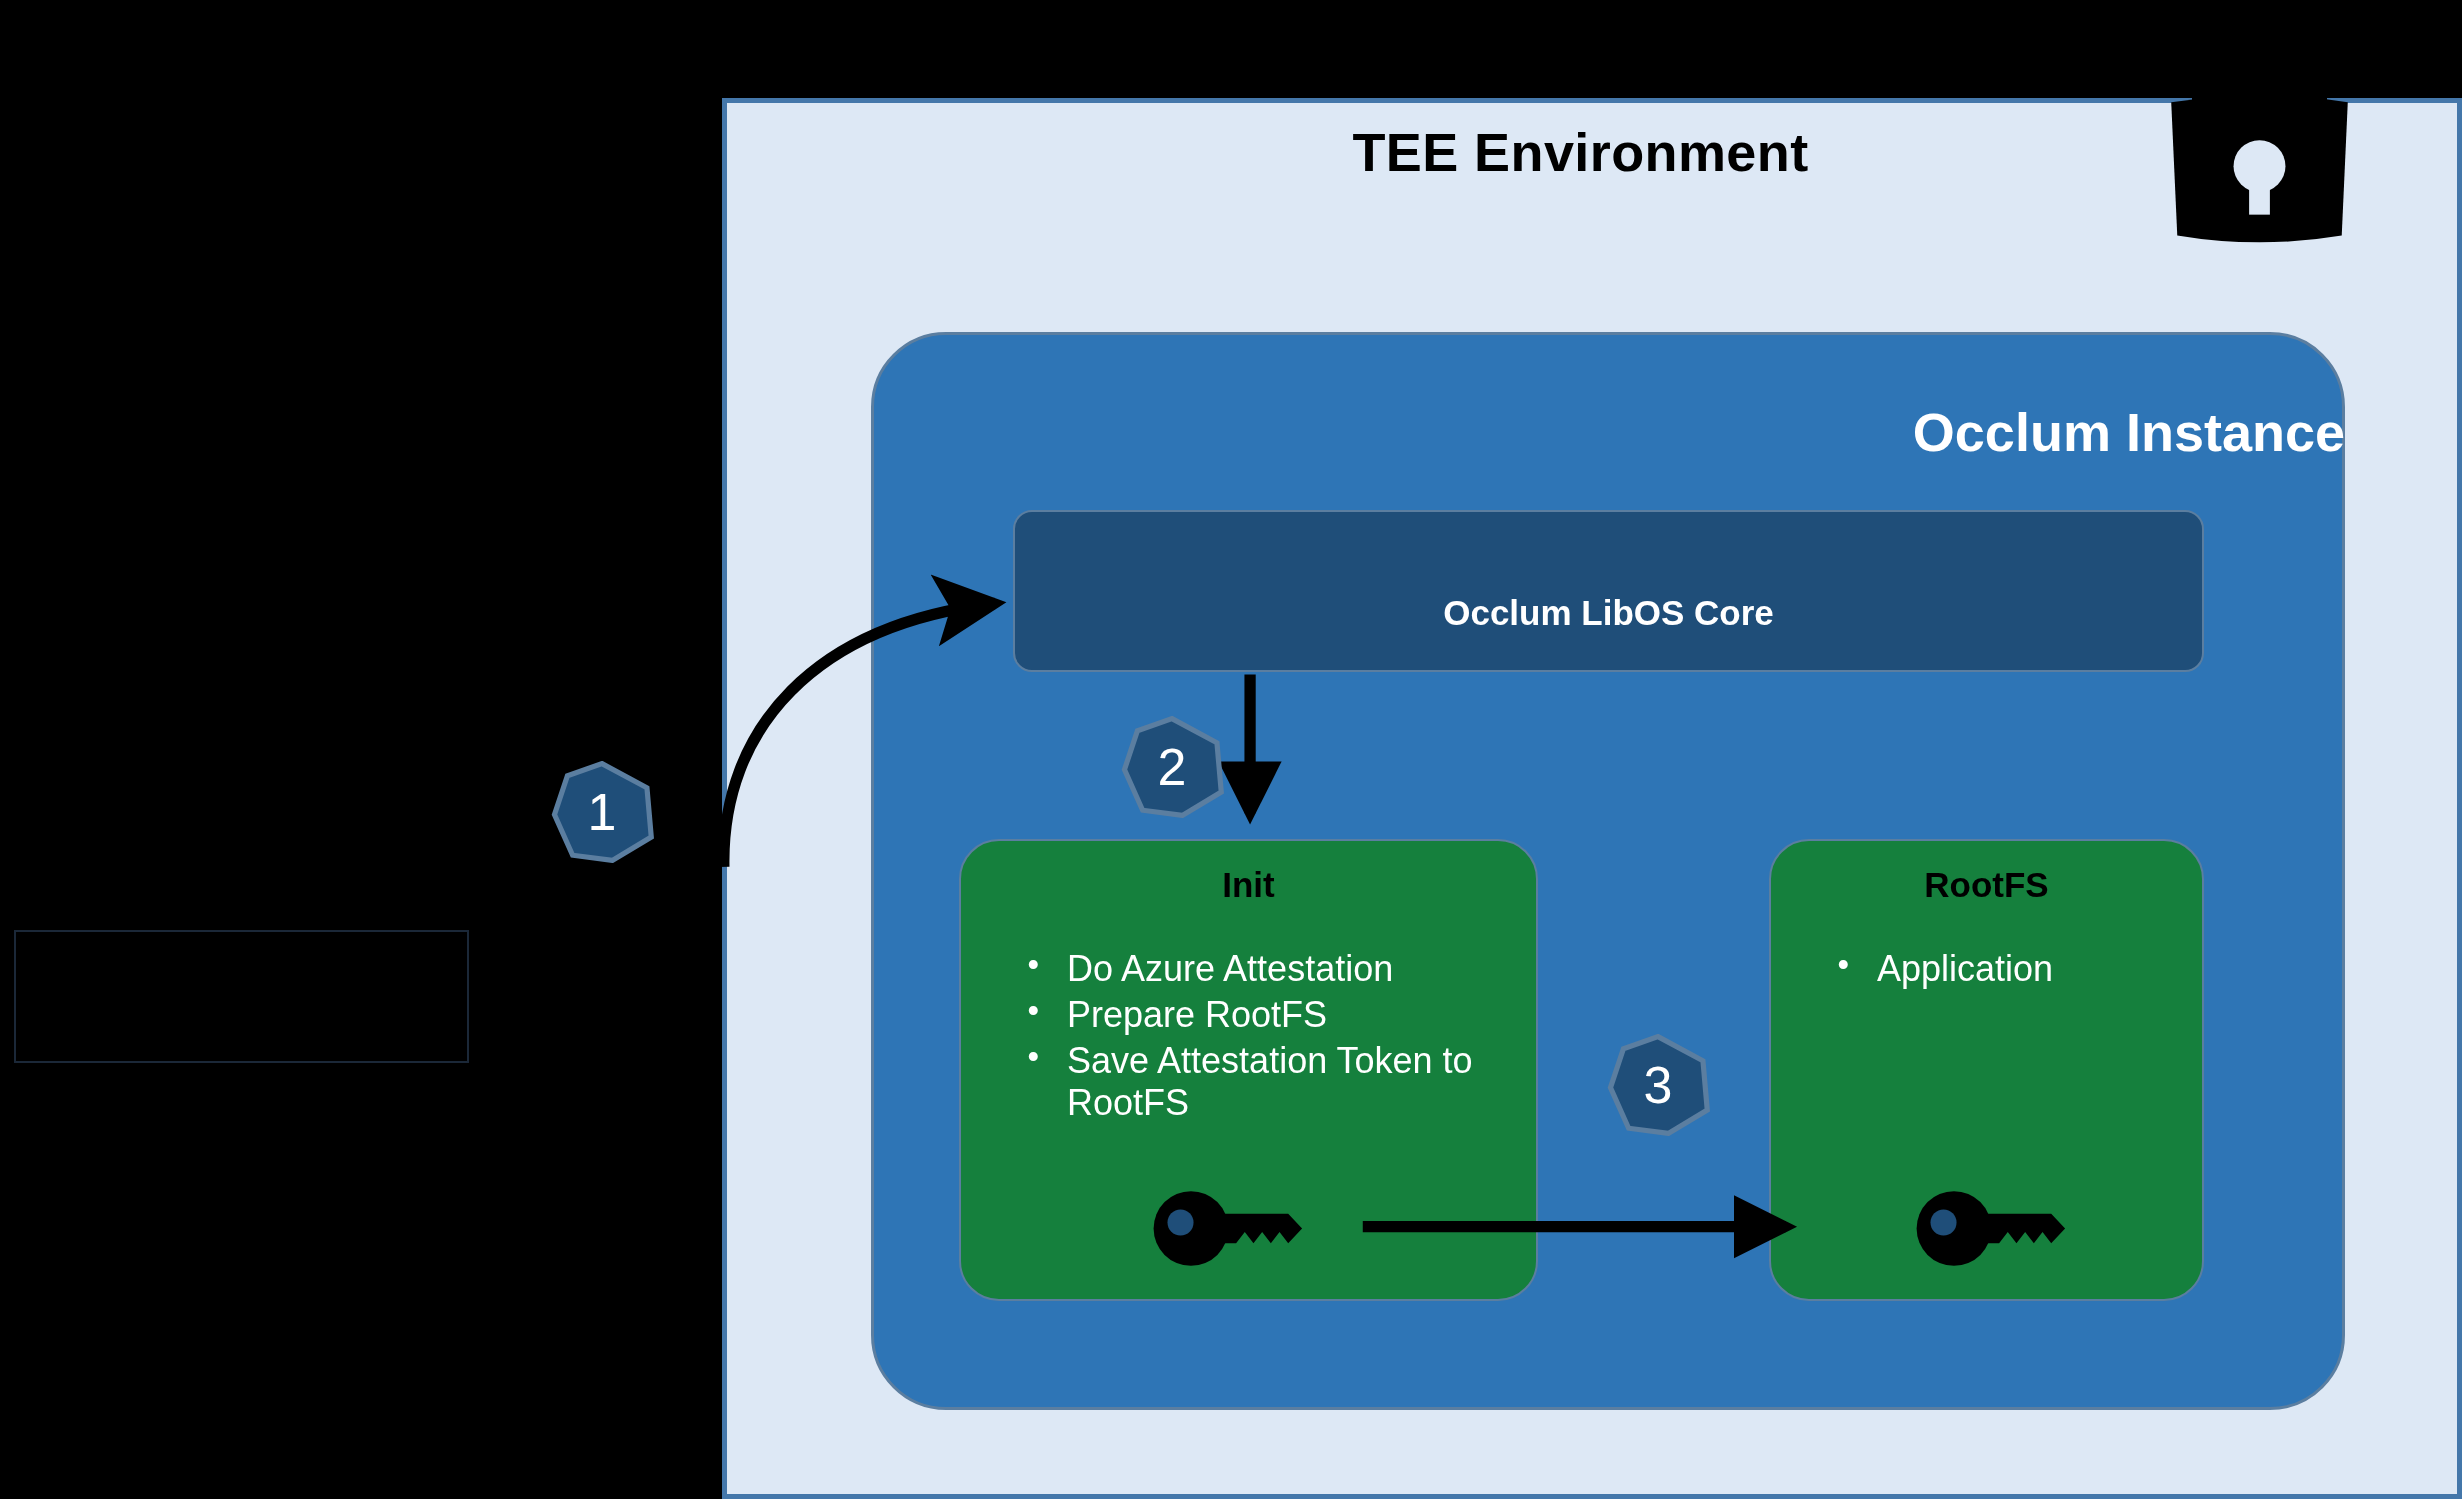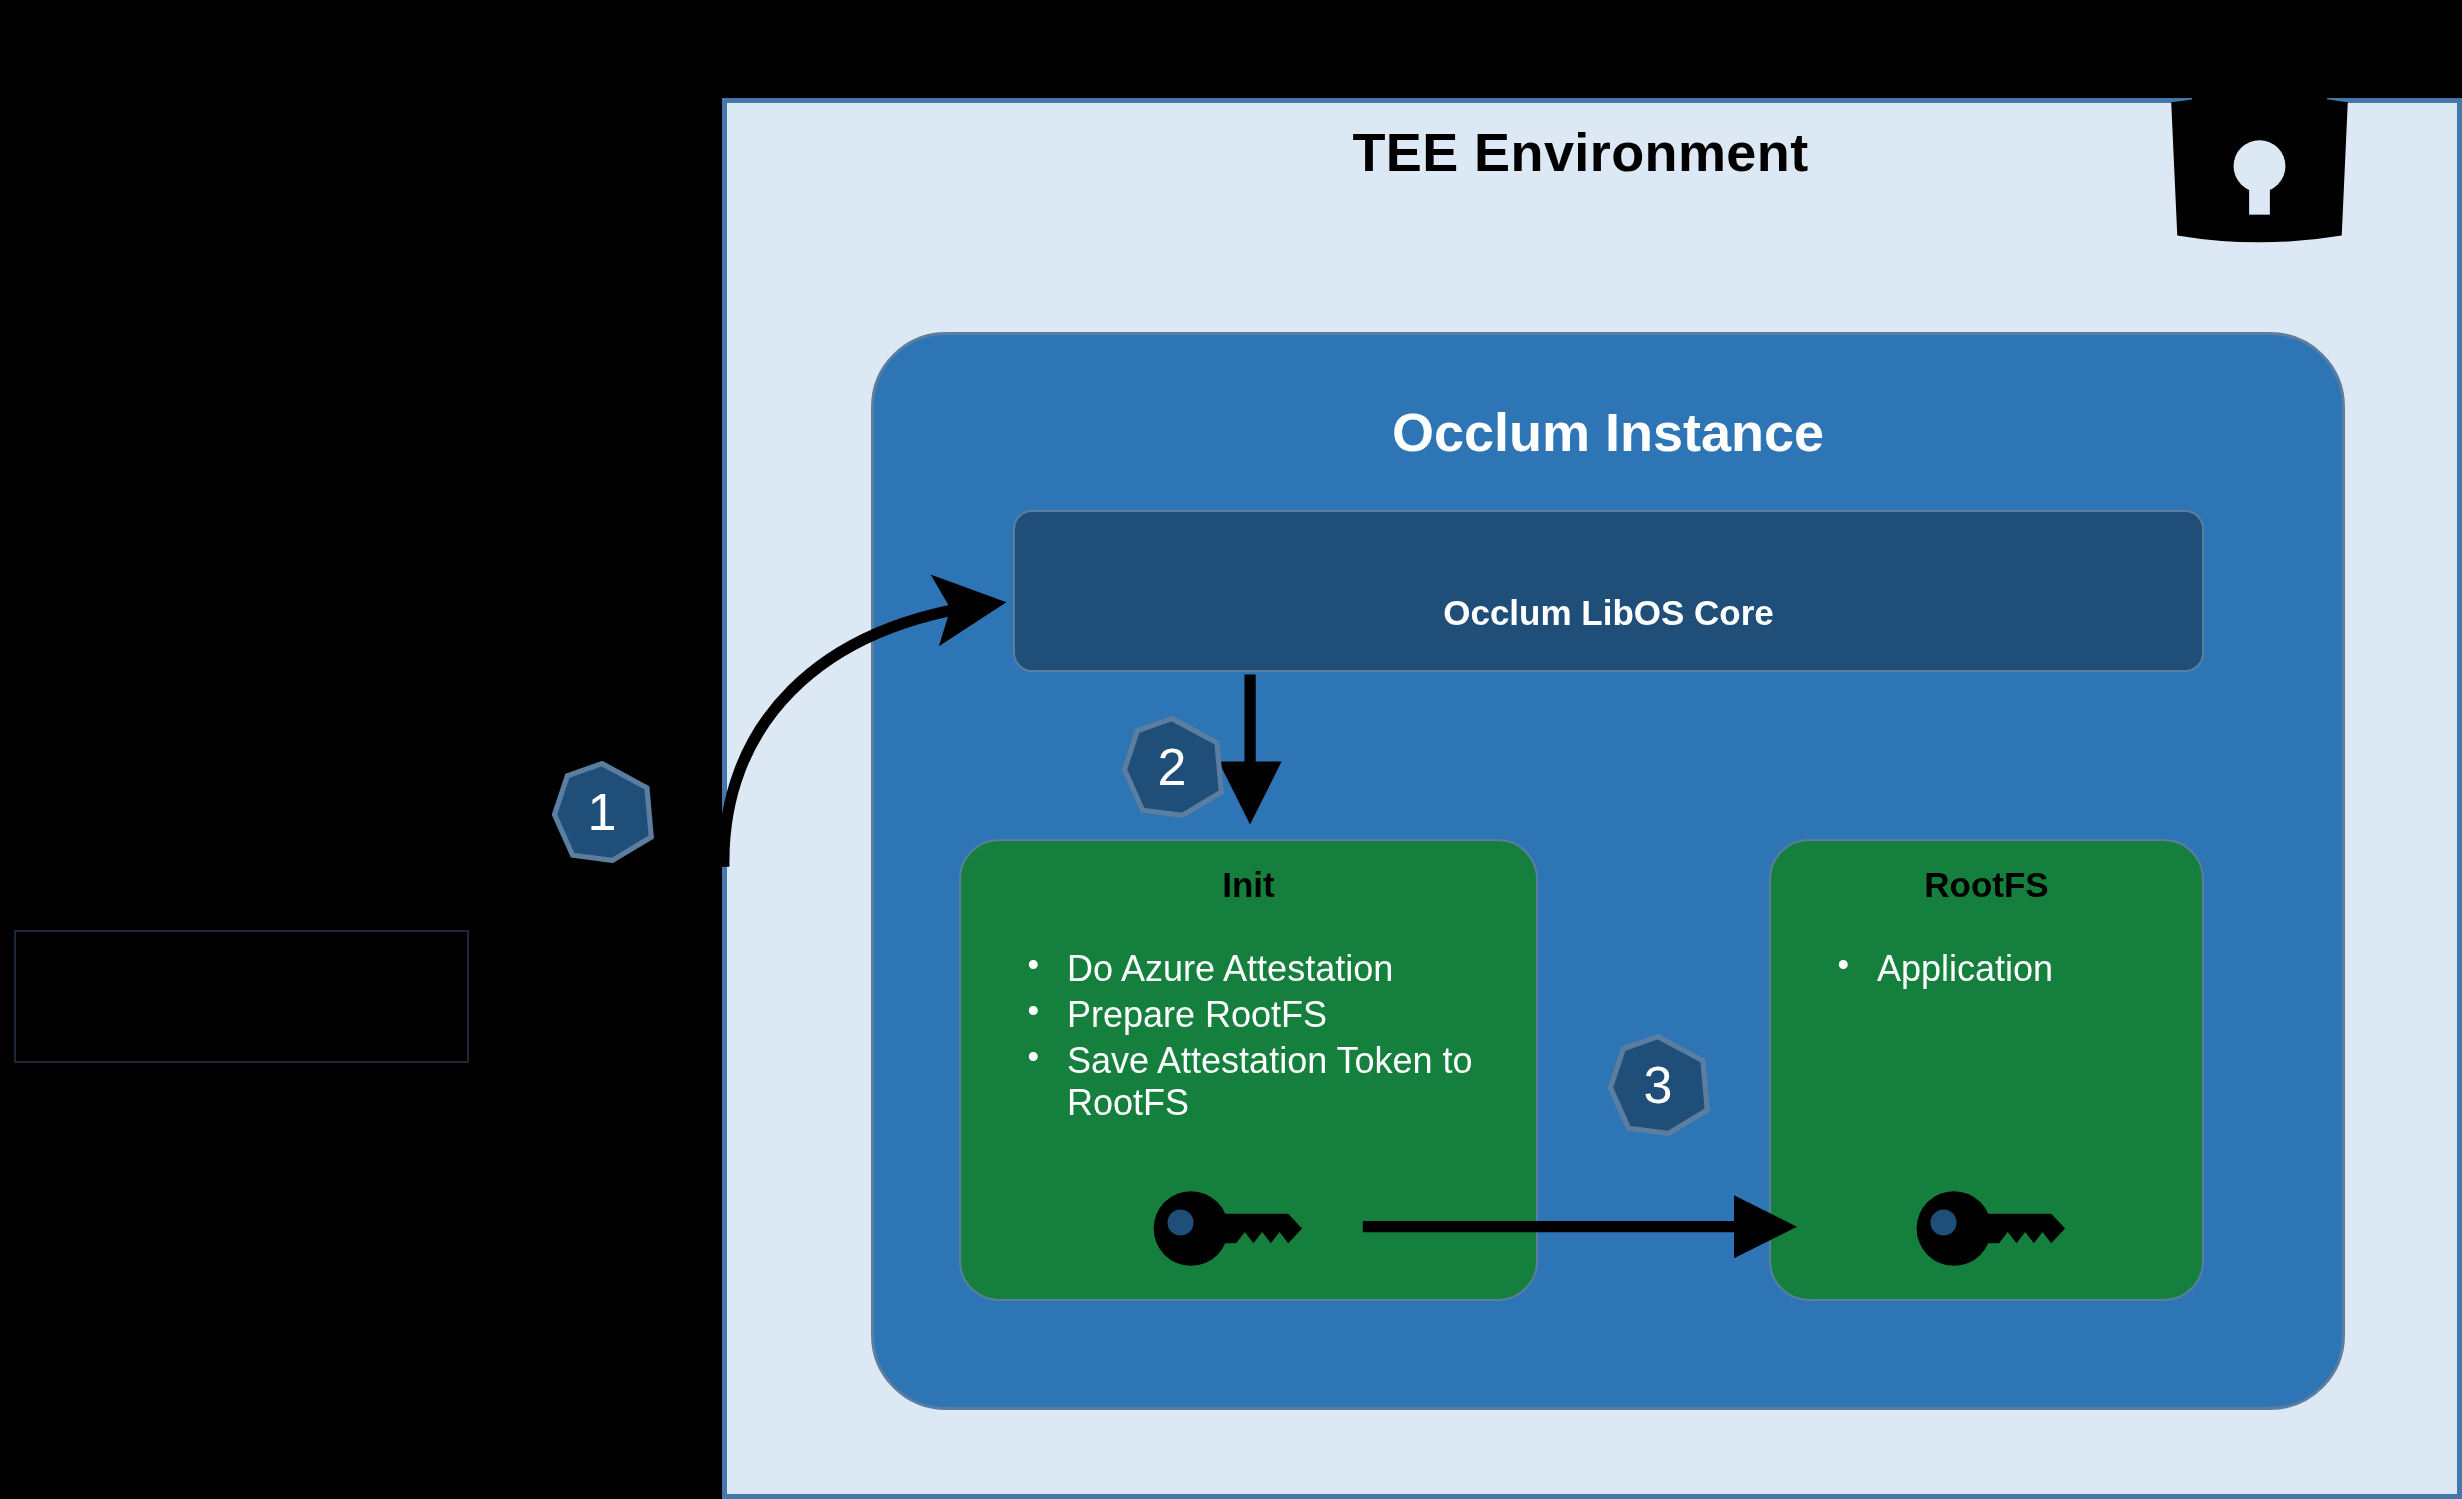--- a/index.html
+++ b/index.html
@@ -17,21 +17,21 @@
              background:#dde8f5;border:5.2px solid #4477aa;box-sizing:border-box;}
   .tee-title{position:absolute;left:722px;top:121px;width:1717px;text-align:center;
              font-size:54px;font-weight:bold;color:#000;letter-spacing:0.4px;}
 
   
   .lock-icon{position:absolute;left:2164px;top:0px;width:191px;height:251px;}
 
   
   .occlum{position:absolute;left:871px;top:332px;width:1474px;height:1078px;
           background:#2e75b6;border:3.5px solid #5b7ea0;border-radius:75px;box-sizing:border-box;}
-  .occlum-title{position:absolute;left:871px;top:401px;width:1474px;text-align:center;
+  .occlum-title{position:absolute;left:871px;top:401px;width:1474px;text-align:right;
                 font-size:54px;font-weight:bold;color:#ffffff;}
 
   
   .libos{position:absolute;left:1013px;top:510px;width:1191px;height:162px;
          background:#1f4e79;border:2.6px solid #5b7ea0;border-radius:19px;box-sizing:border-box;
          display:flex;align-items:center;justify-content:center;}
   .libos span{font-size:35px;font-weight:bold;color:#ffffff;margin-top:43px;}
 
   
   .panel{position:absolute;background:#15803d;border:2.6px solid #5b7ea0;

